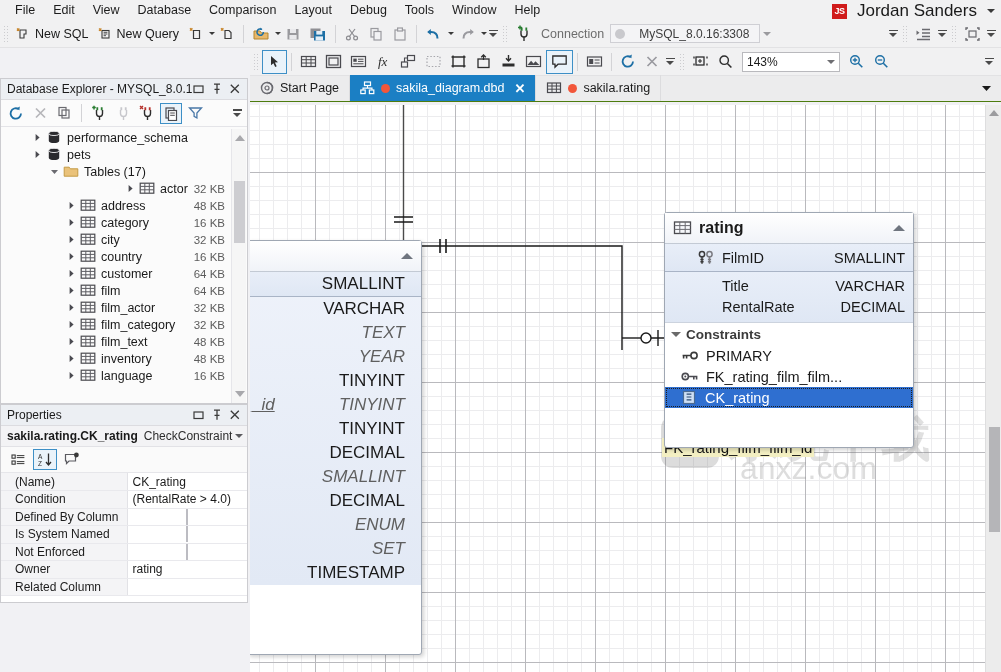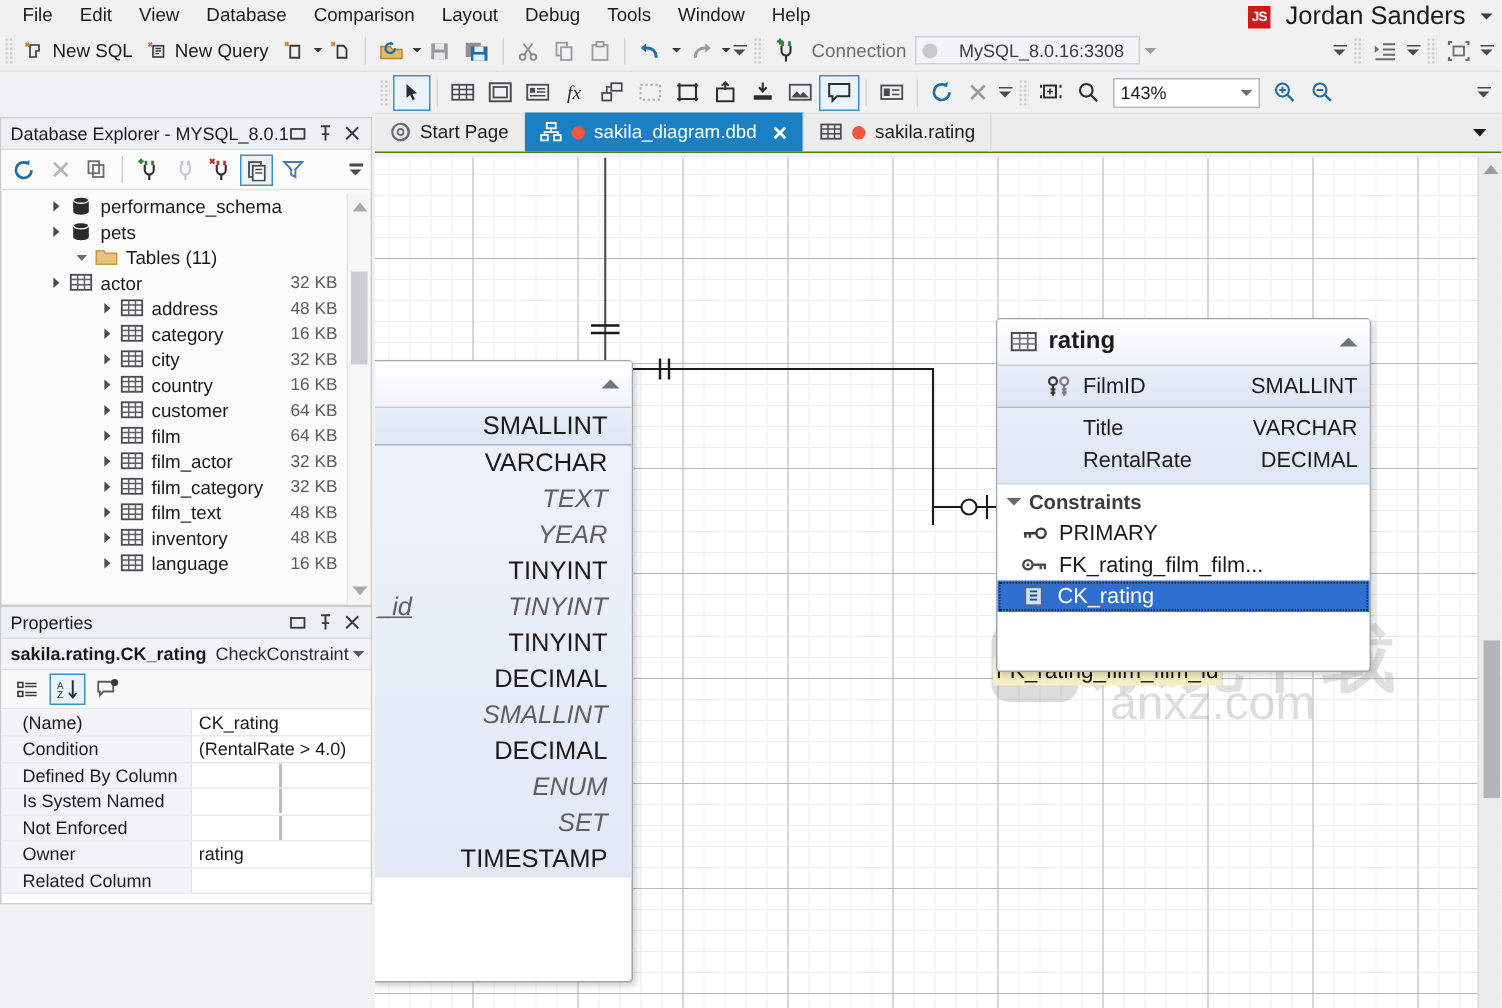--- a/index.html
+++ b/index.html
@@ -631,23 +631,23 @@
           <span class="tarrow">
             <svg width="9" height="9" viewBox="0 0 9 9">
               <path d="M1 3h7l-3.5 4z" fill="#6a6a70"></path>
             </svg>
           </span>
           <span style="display: flex; align-items: center; margin: 0px 5px 0px 3px; flex: 0 0 auto;">
             <svg width="16" height="15" viewBox="0 0 16 15">
               <path d="M1.2 3.2h5l1.2 1.6h7.4v7.4H1.2z" fill="#eac27a" stroke="#c49a45" stroke-width="1"></path>
             </svg>
           </span>
-          <span>Tables (11)</span>
-        </div>
-        <div class="trow" style="padding-left: 29px;">
+          <span>Tables (17)</span>
+        </div>
+        <div class="trow" style="padding-left: 98px; margin-left: 24px;">
           <span class="tarrow">
             <svg width="9" height="9" viewBox="0 0 9 9">
               <path d="M2.6 1l4 3.5-4 3.5z" fill="#4a4a50"></path>
             </svg>
           </span>
           <span style="display: flex; align-items: center; margin: 0px 5px 0px 3px; flex: 0 0 auto;">
             <svg width="16" height="15" viewBox="0 0 16 15">
               <rect x="1.2" y="2.2" width="13.6" height="10" fill="none" stroke="#4a4a4f" stroke-width="1.2"></rect>
               <path d="M1.2 5.4h13.6M1.2 8.8h13.6M5.8 2.2v10M10.3 2.2v10" stroke="#5d5d63" stroke-width="1"></path>
             </svg>

